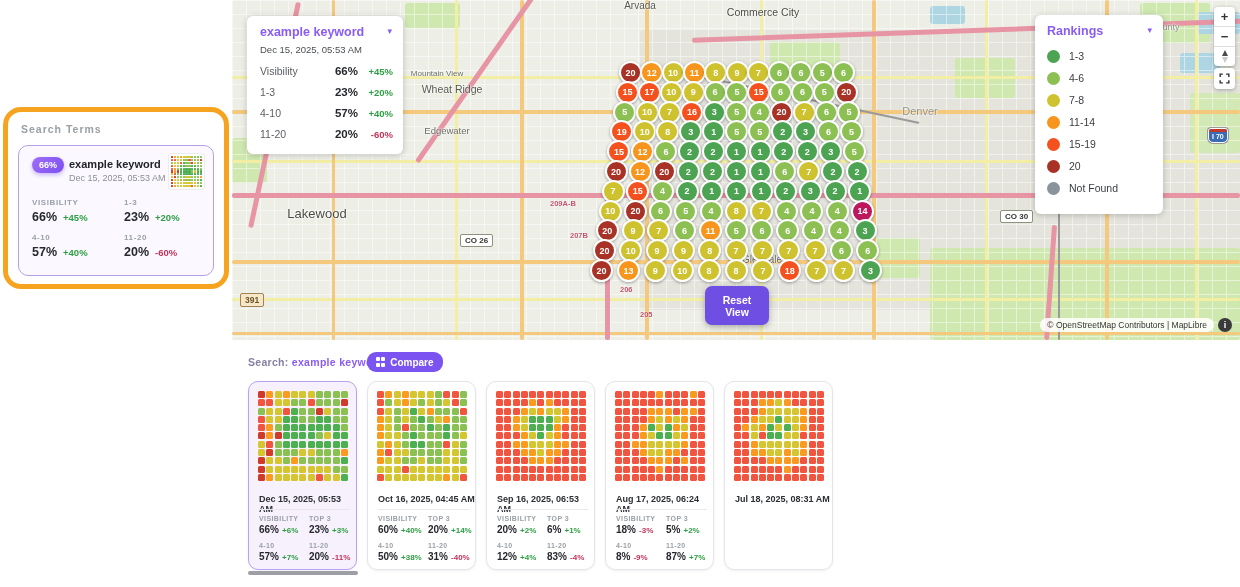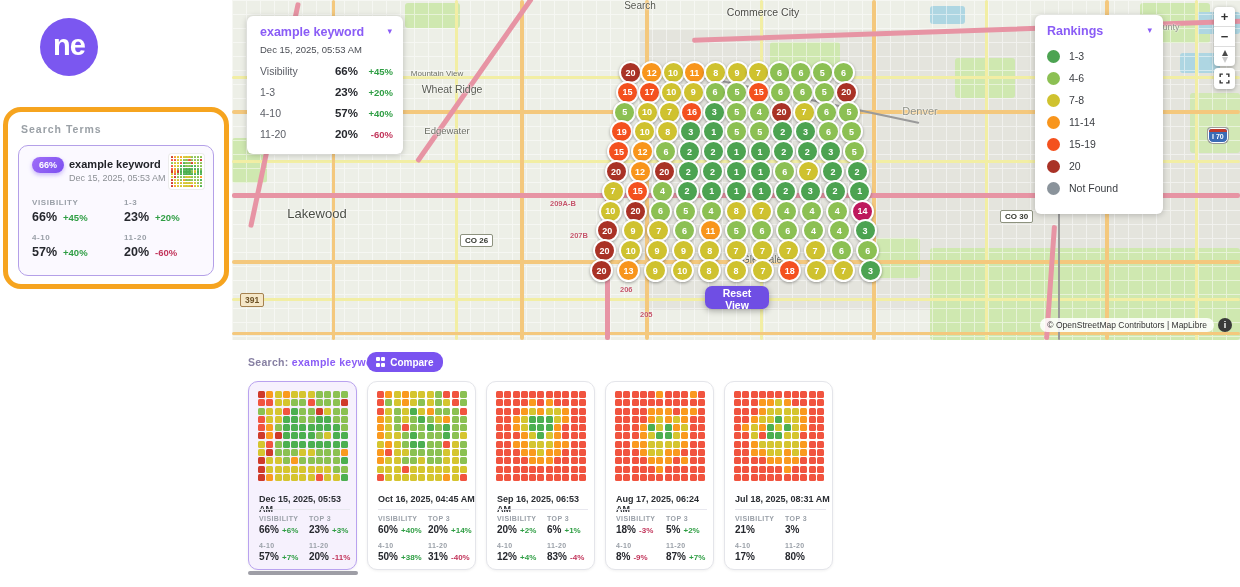--- a/index.html
+++ b/index.html
@@ -80,21 +80,21 @@
   .zoomctrl{position:absolute;left:982px;top:7px;width:21px;background:#fff;border-radius:4px;
         box-shadow:0 1px 4px rgba(0,0,0,.3);z-index:10;overflow:hidden;}
   .zbtn{height:19px;display:flex;align-items:center;justify-content:center;font-size:13px;font-weight:bold;
         color:#333;border-bottom:1px solid #ddd;cursor:pointer;}
   .zbtn:last-child{border-bottom:none;}
   .compass{display:flex;flex-direction:column;align-items:center;justify-content:center;gap:1px;}
   .tri-up{width:0;height:0;border-left:3.5px solid transparent;border-right:3.5px solid transparent;border-bottom:6px solid #4a4a4a;}
   .tri-dn{width:0;height:0;border-left:3.5px solid transparent;border-right:3.5px solid transparent;border-top:6px solid #c9c9c9;}
   .fsbtn{position:absolute;left:982px;top:68px;width:21px;height:21px;background:#fff;border-radius:4px;
         box-shadow:0 1px 4px rgba(0,0,0,.3);z-index:10;display:flex;align-items:center;justify-content:center;cursor:pointer;}
-  .reset{position:absolute;left:473px;top:286px;width:64px;height:23px;z-index:10;border:none;
+  .reset{position:absolute;left:473px;top:286px;width:64px;height:39px;z-index:10;border:none;
         background:#6f4ee4;color:#fff;font-size:10.5px;font-weight:bold;border-radius:7px;
         font-family:"Liberation Sans",sans-serif;box-shadow:0 2px 6px rgba(0,0,0,.3);cursor:pointer;}
   .attrib{position:absolute;right:26px;top:318px;height:14px;background:rgba(255,255,255,.85);
         border-radius:8px;z-index:10;display:flex;align-items:center;padding:0 7px;font-size:8.5px;color:#333;}
   .info{position:absolute;right:8px;top:318px;width:14px;height:14px;border-radius:50%;background:#3a3a3a;
         color:#fff;font-size:9px;font-weight:bold;display:flex;align-items:center;justify-content:center;z-index:10;cursor:pointer;}
 
   
   .history{position:absolute;left:232px;top:340px;width:1008px;height:247px;background:#fff;}
   .hist-head{position:absolute;left:16px;top:16px;font-size:10.5px;font-weight:bold;color:#8780a3;letter-spacing:.3px;}
@@ -162,21 +162,21 @@
         <div class="road" style="background: rgb(231, 148, 164); left: 240px; top: -20px; width: 5px; height: 200px; transform: rotate(35deg);"></div>
         <div class="road" style="background: rgb(231, 148, 164); left: 40px; top: 0px; width: 5px; height: 230px; transform: rotate(12deg);"></div>
         <div class="road" style="background: rgb(231, 148, 164); left: 373px; top: 195px; width: 5px; height: 145px; transform: rotate(0deg);"></div>
         <div class="road" style="background: rgb(231, 148, 164); left: 816px; top: 225px; width: 5px; height: 115px; transform: rotate(4deg);"></div>
         <div class="road" style="background: rgb(154, 154, 154); left: 826px; top: 170px; width: 2px; height: 170px; transform: rotate(0deg);"></div>
         <div class="road" style="background: rgb(154, 154, 154); left: 430px; top: 95px; width: 260px; height: 2px; transform: rotate(12deg);"></div>
       </div>
     <div id="map-labels">
         <div class="maplbl" style="left: 531px; top: 6px; font-size: 10.5px; color: rgb(74, 74, 68);">Commerce City</div>
         <div class="maplbl" style="left: 918px; top: 22px; font-size: 9px; color: rgb(143, 146, 136);">Adams County</div>
-        <div class="maplbl" style="left: 408px; top: 0px; font-size: 10px; color: rgb(85, 88, 79);">Search</div>
+        <div class="maplbl" style="left: 408px; top: 0px; font-size: 10px; color: rgb(85, 88, 79);">Arvada</div>
         <div class="maplbl" style="left: 205px; top: 69px; font-size: 8px; color: rgb(107, 110, 99);">Mountain View</div>
         <div class="maplbl" style="left: 220px; top: 83px; font-size: 10.5px; color: rgb(85, 88, 79);">Wheat Ridge</div>
         <div class="maplbl" style="left: 215px; top: 125px; font-size: 9.5px; color: rgb(107, 110, 99);">Edgewater</div>
         <div class="maplbl" style="left: 85px; top: 206px; font-size: 13px; color: rgb(74, 77, 69);">Lakewood</div>
         <div class="maplbl" style="left: 530px; top: 254px; font-size: 10px; color: rgb(107, 110, 99);">Glendale</div>
         <div class="maplbl" style="left: 688px; top: 105px; font-size: 11px; color: rgb(143, 146, 136);">Denver</div>
         <div class="maplbl" style="left: 870px; top: 138px; font-size: 12px; color: rgb(74, 77, 69);">Aurora</div>
         <div class="shield white" style="left: 228px; top: 234px;">CO 26</div>
         <div class="shield white" style="left: 768px; top: 210px;">CO 30</div>
         <div class="shield tan" style="left: 8px; top: 293px;">391</div>
@@ -1151,53 +1151,26 @@
             <span style="background: rgb(241, 84, 63);"></span>
             <span style="background: rgb(241, 84, 63);"></span>
             <span style="background: rgb(241, 84, 63);"></span>
             <span style="background: rgb(241, 84, 63);"></span>
             <span style="background: rgb(241, 84, 63);"></span>
             <span style="background: rgb(241, 84, 63);"></span>
             <span style="background: rgb(241, 84, 63);"></span>
             <span style="background: rgb(241, 84, 63);"></span>
           </div>
           <div class="card-date">Jul 18, 2025, 08:31 AM</div>
-          <div class="card-stats">
-            <div class="stat-cell">
-              <div class="stat-label">VISIBILITY</div>
-              <div class="stat-valrow">
-                <span class="stat-value">21%</span>
-              </div>
-            </div>
-            <div class="stat-cell">
-              <div class="stat-label">TOP 3</div>
-              <div class="stat-valrow">
-                <span class="stat-value">3%</span>
-              </div>
-            </div>
-            <div class="stat-cell">
-              <div class="stat-label">4-10</div>
-              <div class="stat-valrow">
-                <span class="stat-value">17%</span>
-              </div>
-            </div>
-            <div class="stat-cell">
-              <div class="stat-label">11-20</div>
-              <div class="stat-valrow">
-                <span class="stat-value">80%</span>
-              </div>
-            </div>
-          </div>
         </div>
       </div>
     <div class="scroll-thumb"></div>
   </div>
 
   <aside class="sidebar">
-    <div class="logo">ne</div>
 
     <div class="hl-box">
       <div class="st-label">Search Terms</div>
       <div class="term-card">
         <span class="badge">66%</span>
         <div class="term-kw">example keyword</div>
         <div class="term-dt">Dec 15, 2025, 05:53 AM</div>
         <div class="side-heat" id="side-heat">
             <span style="background: rgb(207, 58, 42);"></span>
             <span style="background: rgb(250, 154, 31);"></span>

